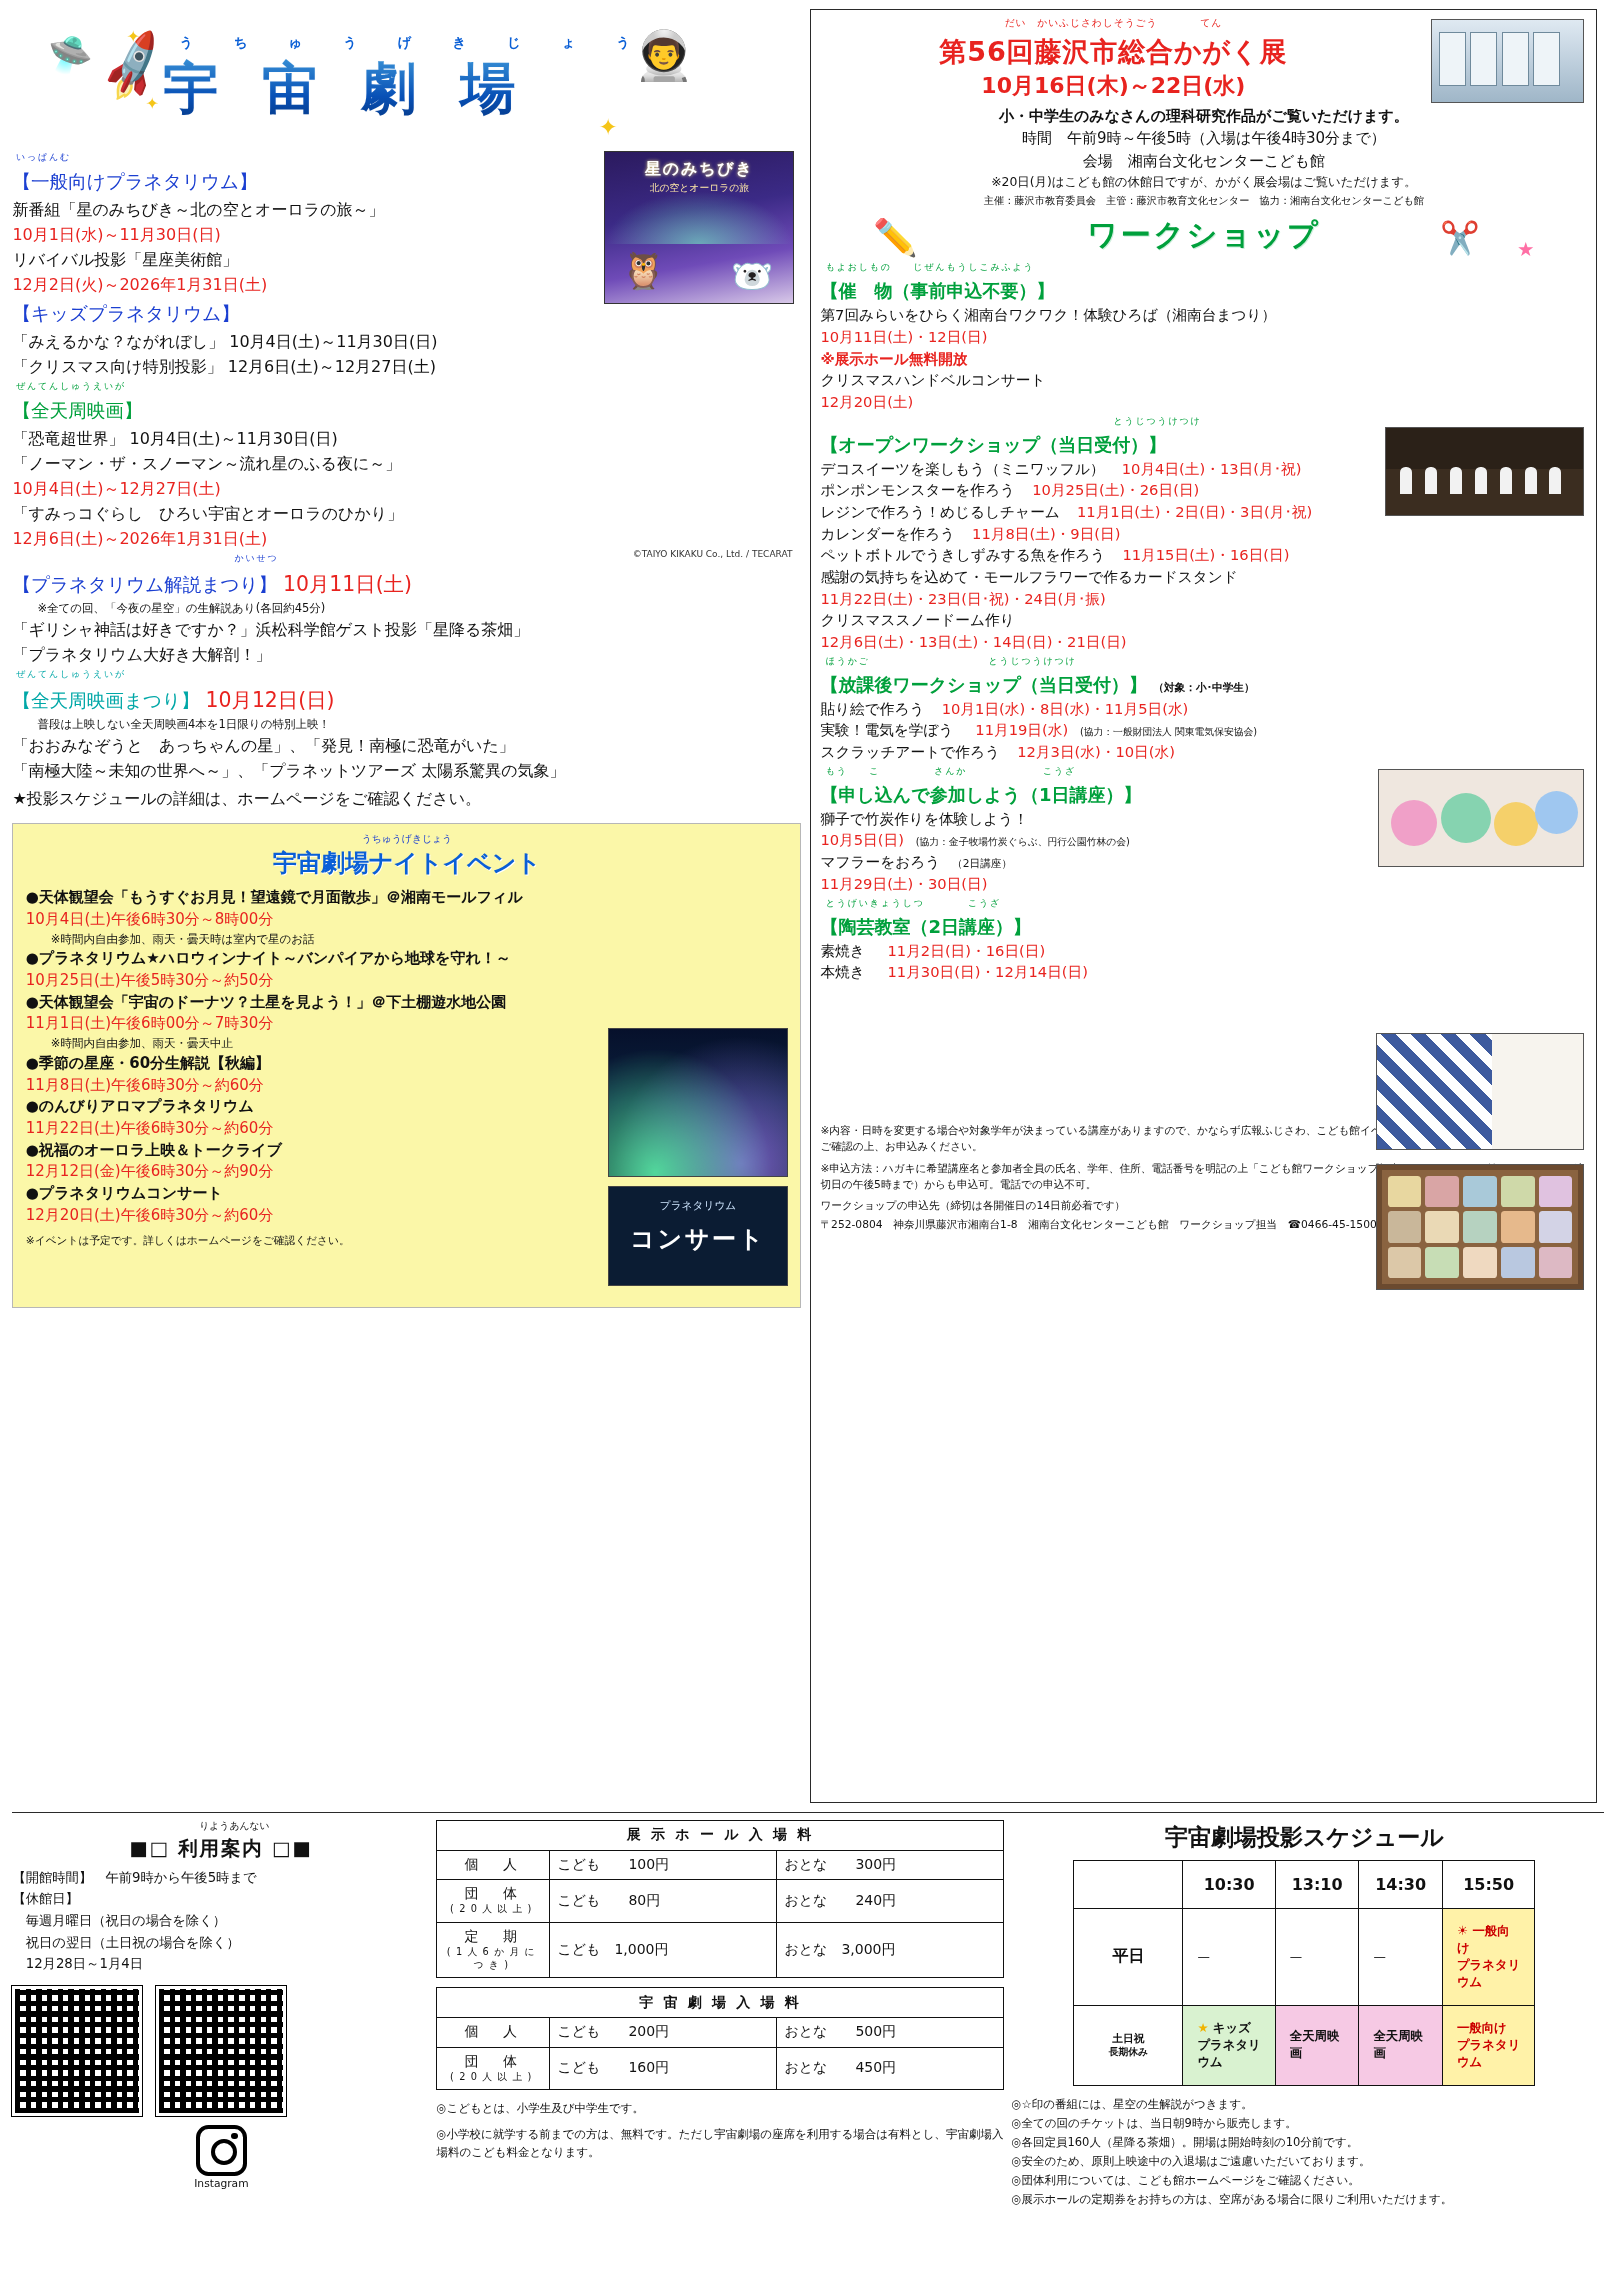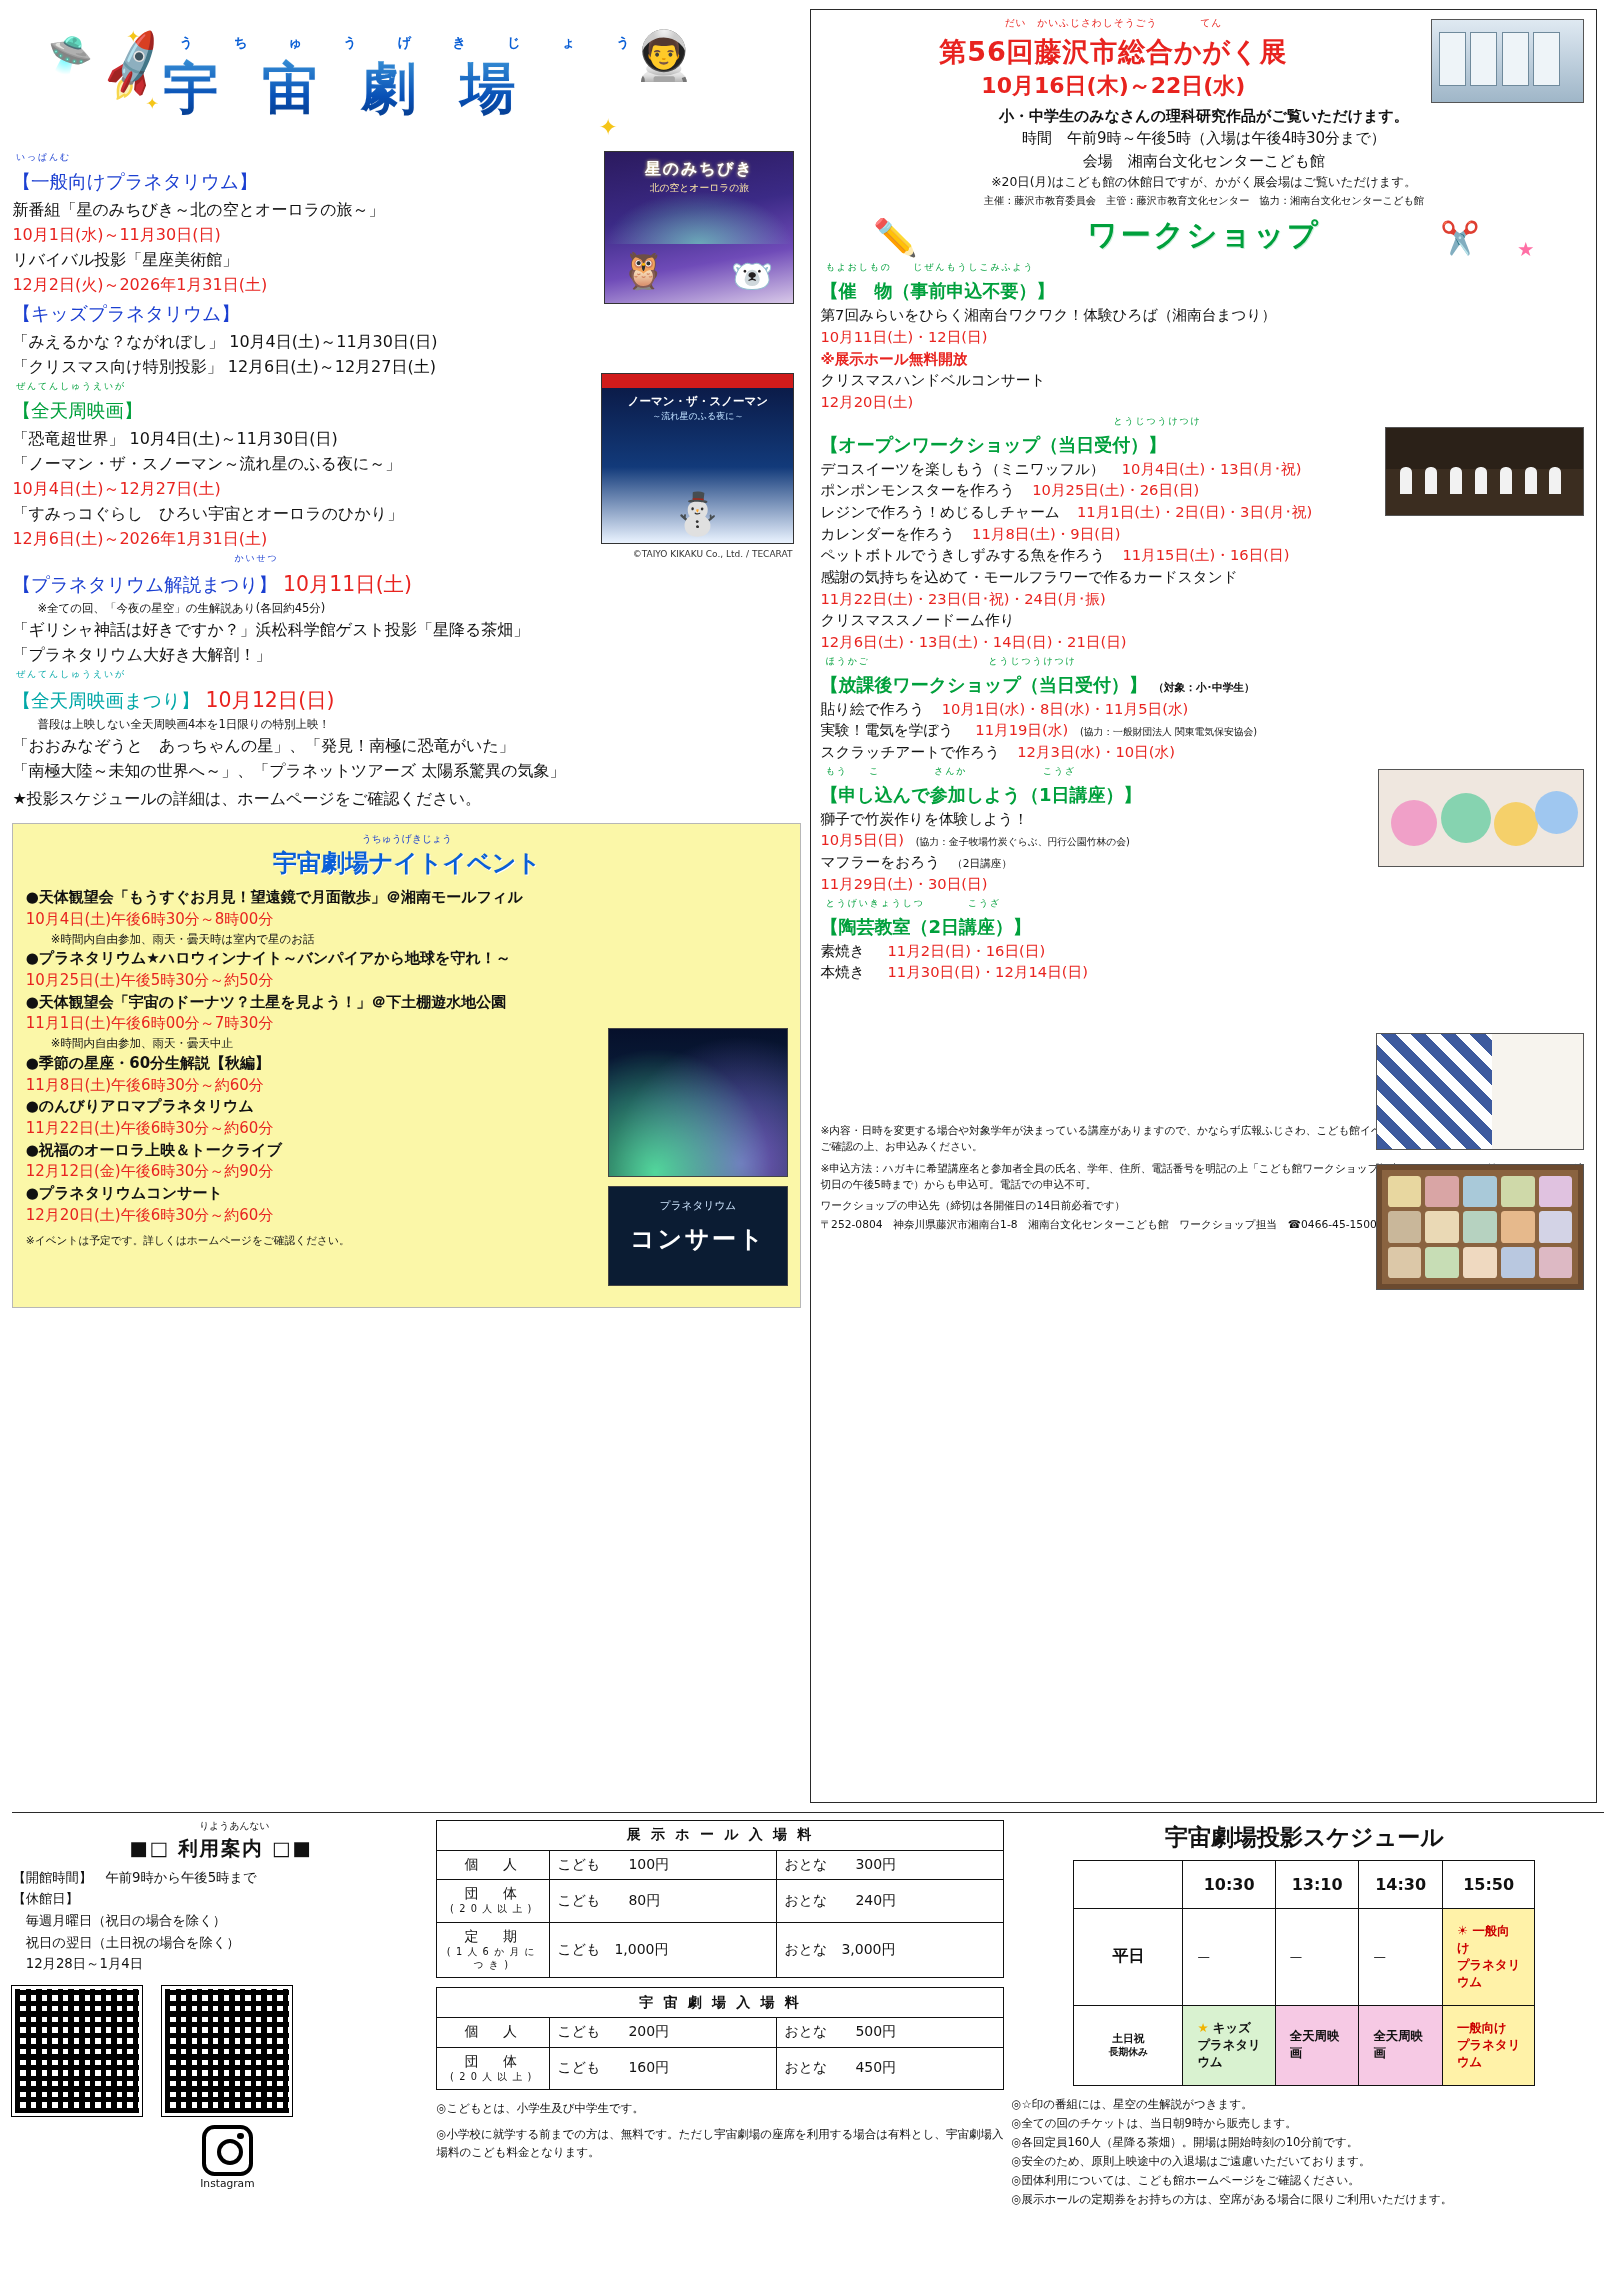--- a/index.html
+++ b/index.html
@@ -107,21 +107,21 @@
   .pottery-img .tray div{border-radius:3.6px;}
   .rfoot{font-size:10.7px;line-height:1.5;margin-top:5.3px;}
   .addr{font-size:10.7px;margin-top:3.6px;}
   
   .bottom{display:flex;gap:7px;margin-top:9px;border-top:1.8px solid #2a2a2a;padding-top:7px;}
   .bl{width:417px;}
   .bm{width:568px;}
   .br{width:586px;}
   .riyou-title{text-align:center;font-size:19.5px;font-weight:bold;letter-spacing:1.8px;margin:1.8px 0 7px 0;}
   .riyou-line{font-size:13.3px;margin:3.6px 0;}
-  .qrwrap{display:flex;gap:20px;margin-top:12.4px;align-items:flex-start;}
+  .qrwrap{display:flex;gap:14px;margin-top:12.4px;align-items:flex-start;}
   .qr{width:124px;height:124px;background:
      repeating-linear-gradient(0deg,#000 0 5.3px,#fff 5.3px 10.7px),
      repeating-linear-gradient(90deg,#000 0 5.3px,transparent 5.3px 10.7px);
      background-blend-mode:multiply;border:3.6px solid #fff;outline:0.9px solid #000;}
   .igwrap{text-align:center;}
   .ig{width:43px;height:43px;border:4.4px solid #000;border-radius:12.4px;position:relative;margin:9px auto 1.8px auto;}
   .ig:before{content:"";position:absolute;left:10.7px;top:10.7px;width:18px;height:18px;border:4.4px solid #000;border-radius:50%;}
   .ig:after{content:"";position:absolute;right:5.3px;top:4.4px;width:6.2px;height:6.2px;background:#000;border-radius:50%;}
   table.fee{border-collapse:collapse;width:100%;margin-bottom:9px;}
   table.fee th,table.fee td{border:1.3px solid #111;padding:5.3px 7px;font-size:14px;}
@@ -161,26 +161,20 @@
       <div class="leftbody">
 
         <div class="poster1">
           <div class="aur"></div>
           <div class="pt">星のみちびき</div>
           <div class="ps">北の空とオーロラの旅</div>
           <div class="owl">🦉</div>
           <div class="bear">🐻‍❄️</div>
         </div>
 
-        <div class="poster2">
-          <div class="band"></div>
-          <div class="t1">ノーマン・ザ・スノーマン</div>
-          <div class="t2">～流れ星のふる夜に～</div>
-          <div class="snow">⛄</div>
-        </div>
         <div class="credit">©TAIYO KIKAKU Co., Ltd. / TECARAT</div>
 
         <div class="ruby blue" style="margin-left:3.6px">いっぱんむ</div>
         <div class="secthead h-blue">【一般向けプラネタリウム】</div>
         <div class="line">新番組「星のみちびき～北の空とオーロラの旅～」</div>
         <div class="line red">10月1日(水)～11月30日(日)</div>
         <div class="line">リバイバル投影「星座美術館」</div>
         <div class="line red">12月2日(火)～2026年1月31日(土)</div>
 
         <div class="secthead h-blue">【キッズプラネタリウム】</div>

